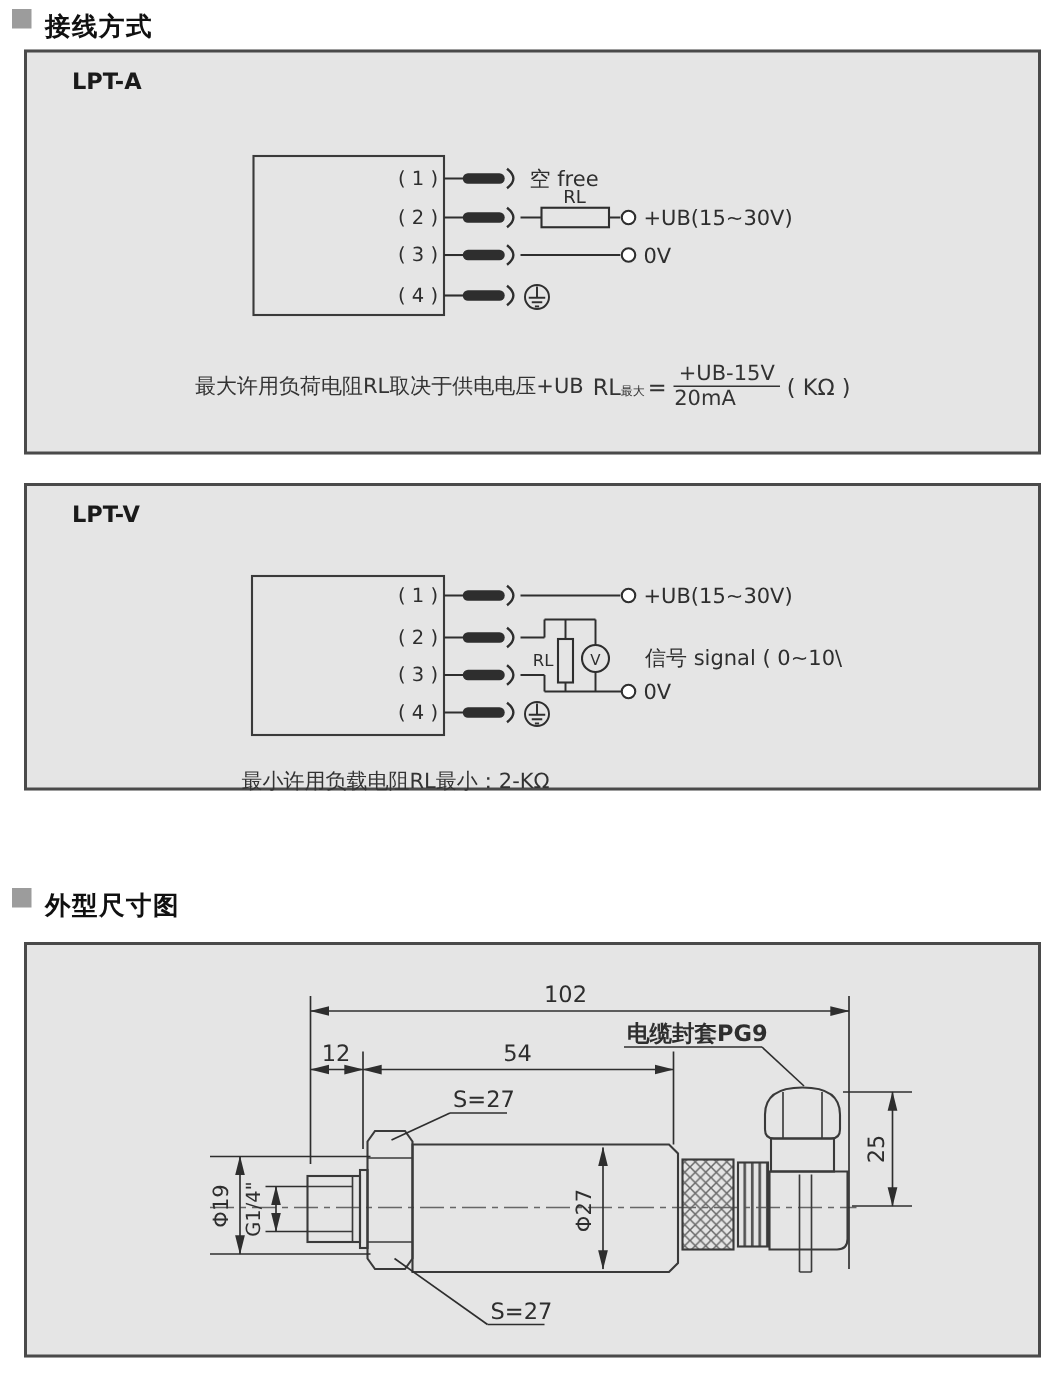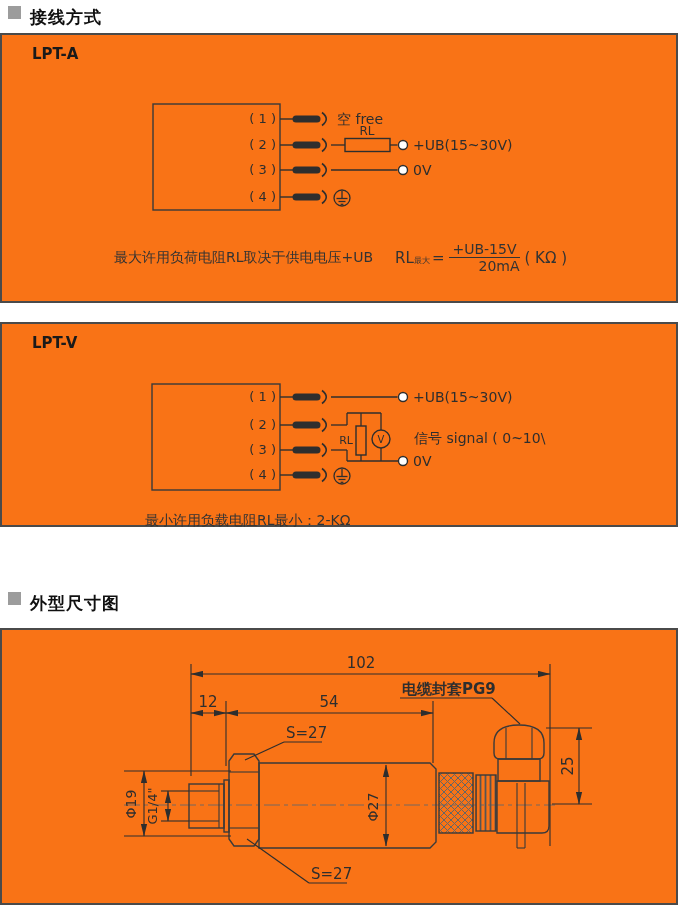--- a/index.html
+++ b/index.html
@@ -1,38 +1,38 @@
 <!DOCTYPE html>
 <html><head>
 <meta charset="utf-8">
 <style>
   html,body{margin:0;padding:0;background:#ffffff}
   body{width:700px;height:922px;font-family:"DejaVu Sans","Liberation Sans",sans-serif;color:#222}
   .page{position:relative;width:700px;height:922px;background:#fff;overflow:hidden}
   .sec-title{position:absolute;left:8px;display:flex;align-items:flex-start;gap:9px;
              font-size:17px;font-weight:bold;color:#101010;letter-spacing:1px}
   .sq{width:13px;height:13px;background:#9c9c9c;display:inline-block}
-  .panel{position:absolute;left:0;width:678px;border:2px solid #4a4a4a;background:#f97316;box-sizing:border-box}
+  .panel{position:absolute;left:16px;width:678px;border:2px solid #4a4a4a;background:#e5e5e5;box-sizing:border-box}
   .p1{top:33px;height:270px}
   .p2{top:322px;height:205px}
   .p3{top:628px;height:277px}
   .model{position:absolute;left:30px;top:10px;font-size:15px;font-weight:bold;color:#1a1a1a}
   .subtitle{position:absolute;left:152px;top:10px;font-size:15px;font-weight:bold;color:#1a1a1a}
   .diag{position:absolute}
   .d1{left:140px;top:60px}
   .d2{left:140px;top:56px}
   .d3{left:1px;top:1px}
   svg text{font-family:"DejaVu Sans","Liberation Sans",sans-serif;fill:#2e2e2e}
-  .note-row{position:absolute;left:112px;top:206px;display:flex;align-items:center;gap:22px;
+  .note-row{position:absolute;left:112px;top:206px;display:flex;align-items:center;gap:6px;
             font-size:14px;color:#333;white-space:nowrap}
   .formula{display:inline-flex;align-items:center;gap:5px;font-size:15px}
   .lhs{display:inline-flex;align-items:baseline}
   .fsub{font-size:8px}
   .feq{margin-left:2px}
-  .frac{display:inline-flex;flex-direction:column;align-items:flex-end;line-height:1.15;font-size:14px}
+  .frac{display:inline-flex;flex-direction:column;align-items:flex-start;line-height:1.15;font-size:14px}
   .num{border-bottom:1.5px solid #333;padding:0 3px}
   .note2{position:absolute;left:143px;top:188px;font-size:14px;color:#333;white-space:nowrap}
 </style>
 </head>
 <body>
 
 <div class="page">
 
   <div class="sec-title" style="top:6px">
     <span class="sq"></span>

